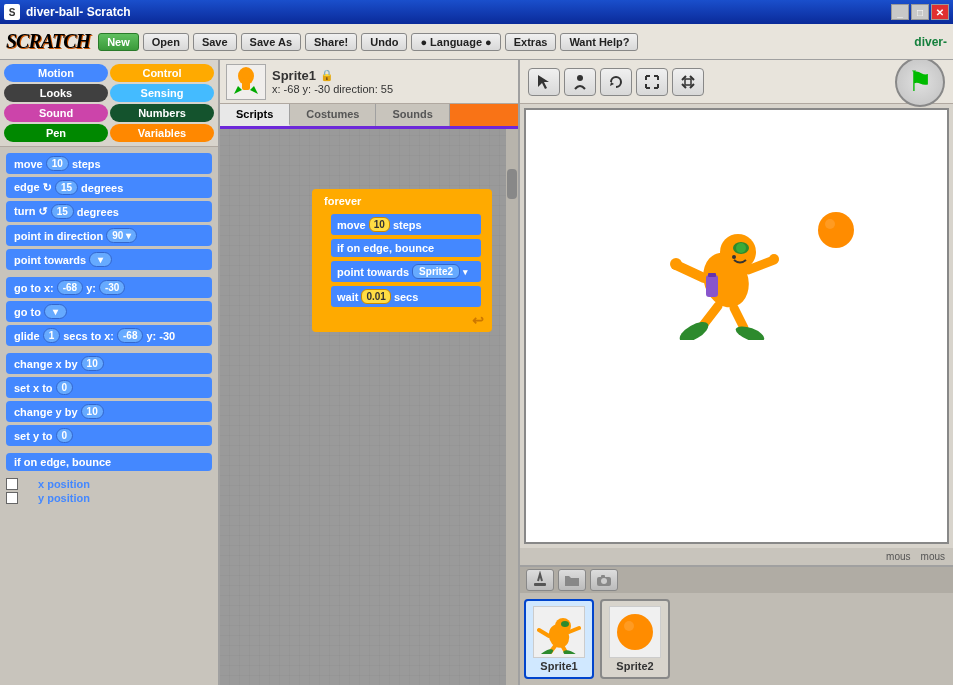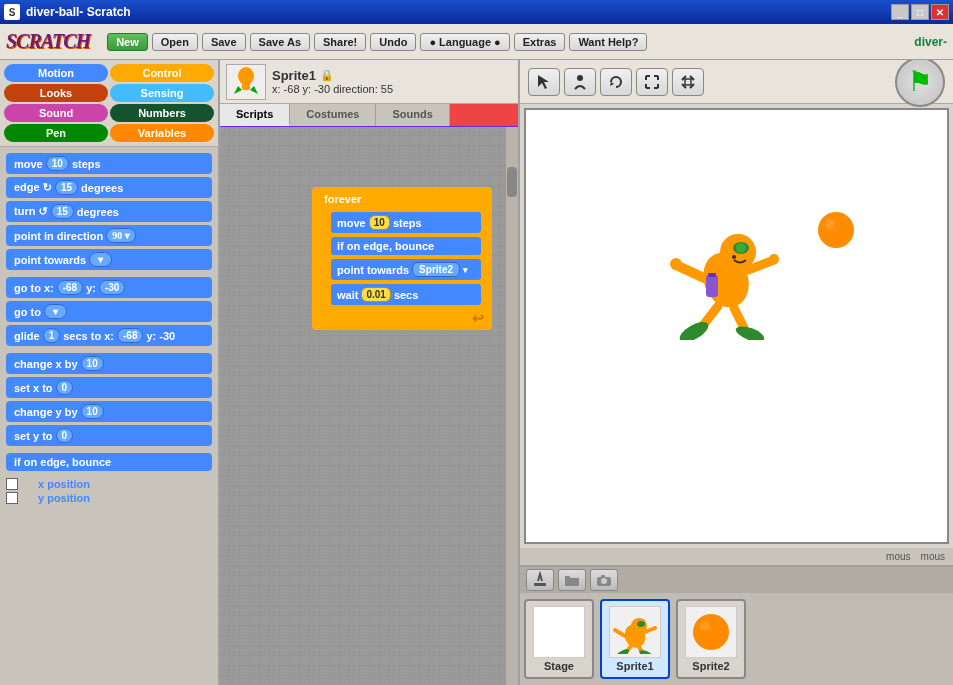--- a/index.html
+++ b/index.html
@@ -39,23 +39,23 @@
       padding: 4px 6px;
       display: flex;
       align-items: center;
       gap: 4px;
       height: 36px;
     }
     .scratch-logo {
       font-family: Georgia, serif;
       font-size: 20px;
       font-weight: bold;
-      color: #701a75;
+      color: #000000;
       letter-spacing: -1px;
-      margin-right: 13px;
+      margin-right: 4px;
       font-style: italic;
       text-shadow: 1px 1px 0 #cc5500;
     }
     .toolbar-btn {
       background: linear-gradient(to bottom, #f0f0f0, #d8d8d8);
       border: 1px solid #888;
       border-radius: 3px;
       padding: 2px 8px;
       font-size: 11px;
       cursor: pointer;
@@ -98,21 +98,21 @@
       border-radius: 10px;
       font-size: 11px;
       font-weight: bold;
       cursor: pointer;
       text-align: center;
       border: none;
       color: white;
     }
     .cat-motion { background: #4488ff; }
     .cat-control { background: #ffaa00; }
-    .cat-looks { background: #c2410c; }
+    .cat-looks { background: #404040; }
     .cat-sensing { background: #44bbff; }
     .cat-sound { background: #cc44aa; }
     .cat-numbers { background: #14532d; }
     .cat-pen { background: #008800; }
     .cat-variables { background: #ff8800; }
 
     
     #block-list {
       flex: 1;
       overflow-y: auto;
@@ -142,21 +142,20 @@
     }
     .direction-badge {
       background: #66aaff;
       border-radius: 8px;
       padding: 1px 5px;
       font-size: 10px;
       color: white;
       border: 1px solid #3366cc;
       display: inline-flex;
       align-items: center;
-      font-family: Liberation Serif, serif;
     }
     .dropdown-badge {
       background: #66aaff;
       border-radius: 8px;
       padding: 1px 8px;
       font-size: 10px;
       color: white;
       border: 1px solid #3366cc;
     }
     .separator { height: 4px; }
@@ -201,23 +200,23 @@
       align-items: center;
       justify-content: center;
       overflow: hidden;
     }
     .sprite-info-text { font-size: 11px; color: #333; }
     .sprite-name { font-size: 13px; font-weight: bold; color: #333; display: flex; align-items: center; gap: 4px; }
     .lock-icon { font-size: 11px; }
 
     
     #tabs {
-      background: #ef4444;
-      display: flex;
-      border-bottom: 1px solid #6d28d9;
+      background: #f97316;
+      display: flex;
+      border-bottom: 3px solid #6d28d9;
     }
     .tab {
       padding: 4px 16px;
       font-size: 11px;
       font-weight: bold;
       cursor: pointer;
       border-right: 1px solid #a0a0a0;
       background: #c8c4bc;
       color: #555;
     }
@@ -756,24 +755,20 @@
           <button class="tray-btn">
             <svg width="18" height="18" viewBox="0 0 18 18">
               <rect x="2" y="6" width="14" height="9" rx="2" fill="#888"></rect>
               <circle cx="9" cy="10" r="3" fill="#ccc"></circle>
               <rect x="6" y="4" width="4" height="3" rx="1" fill="#888"></rect>
             </svg>
           </button>
         </div>
         <div id="sprite-list">
 
-          <div class="stage-card">
-            <div class="stage-thumb"></div>
-            <span>Stage</span>
-          </div>
 
           <div class="sprite-card selected">
             <div class="sprite-thumb-box">
               <svg width="44" height="44" viewBox="0 0 44 44">
                 <ellipse cx="22" cy="26" rx="10" ry="12" fill="#f90" transform="rotate(-20,22,26)"></ellipse>
                 <circle cx="26" cy="16" r="8" fill="#f90"></circle>
                 <ellipse cx="28" cy="14" rx="4" ry="3" fill="#2d8a2d"></ellipse>
                 <line x1="12" y1="26" x2="2" y2="20" stroke="#f90" stroke-width="4" stroke-linecap="round"></line>
                 <line x1="32" y1="22" x2="42" y2="18" stroke="#f90" stroke-width="4" stroke-linecap="round"></line>
                 <line x1="18" y1="36" x2="12" y2="44" stroke="#f90" stroke-width="4" stroke-linecap="round"></line>

